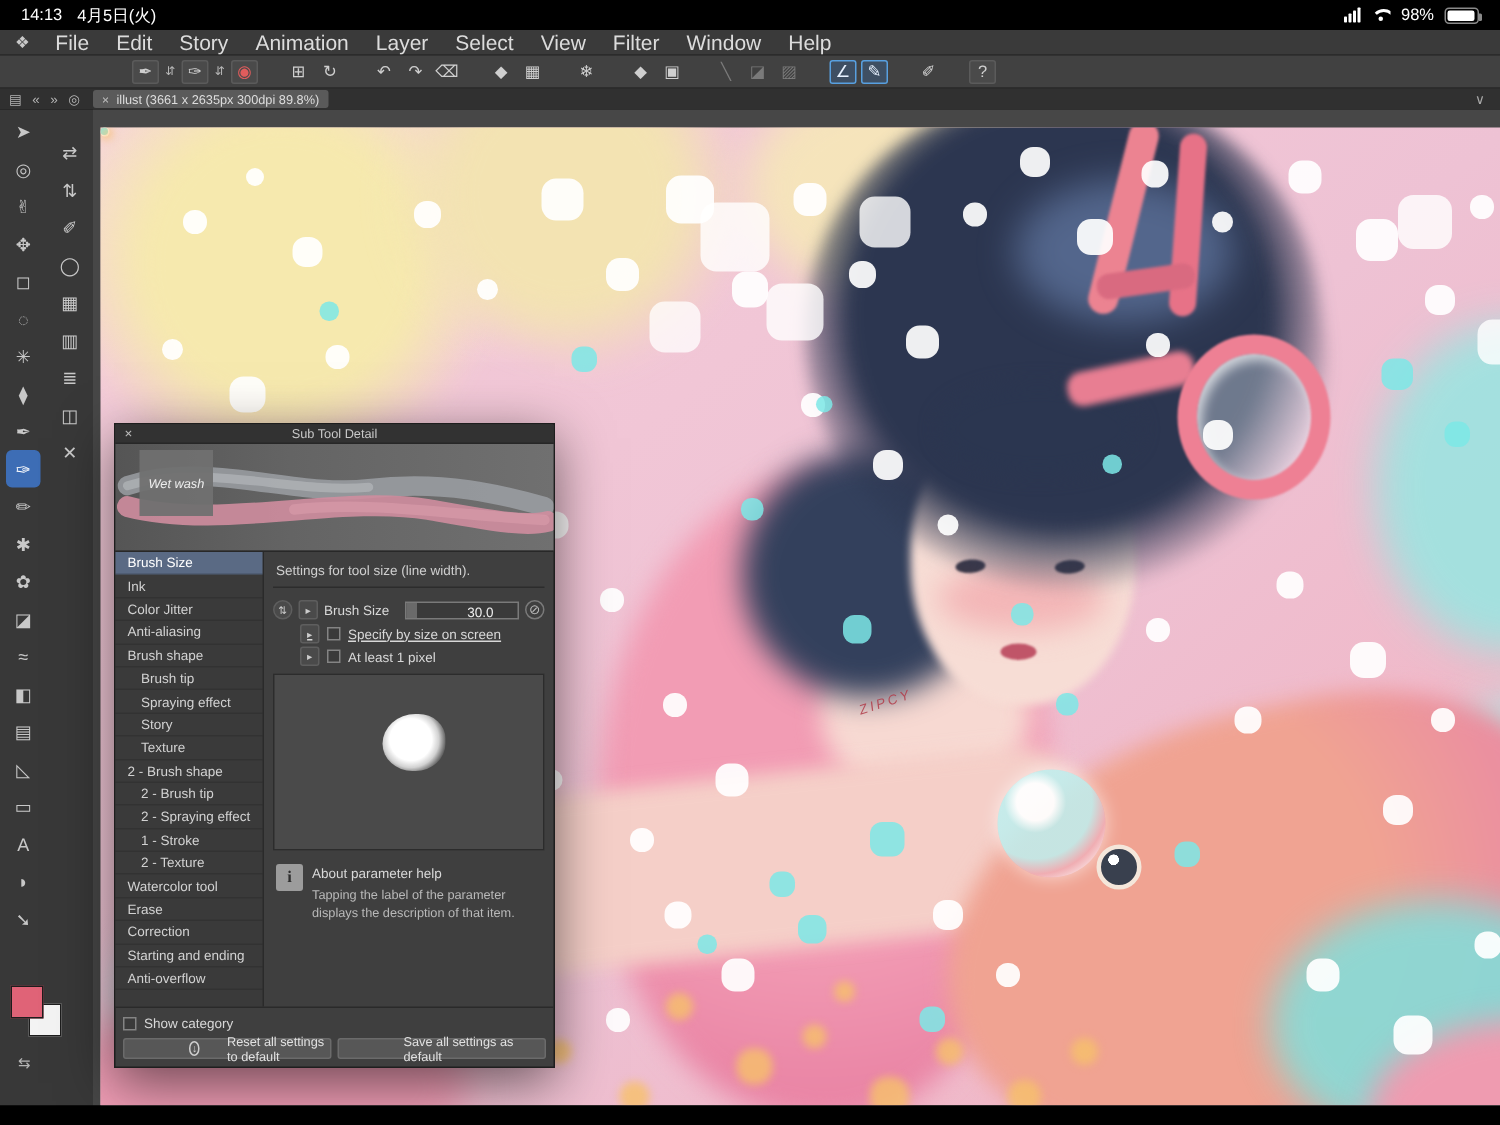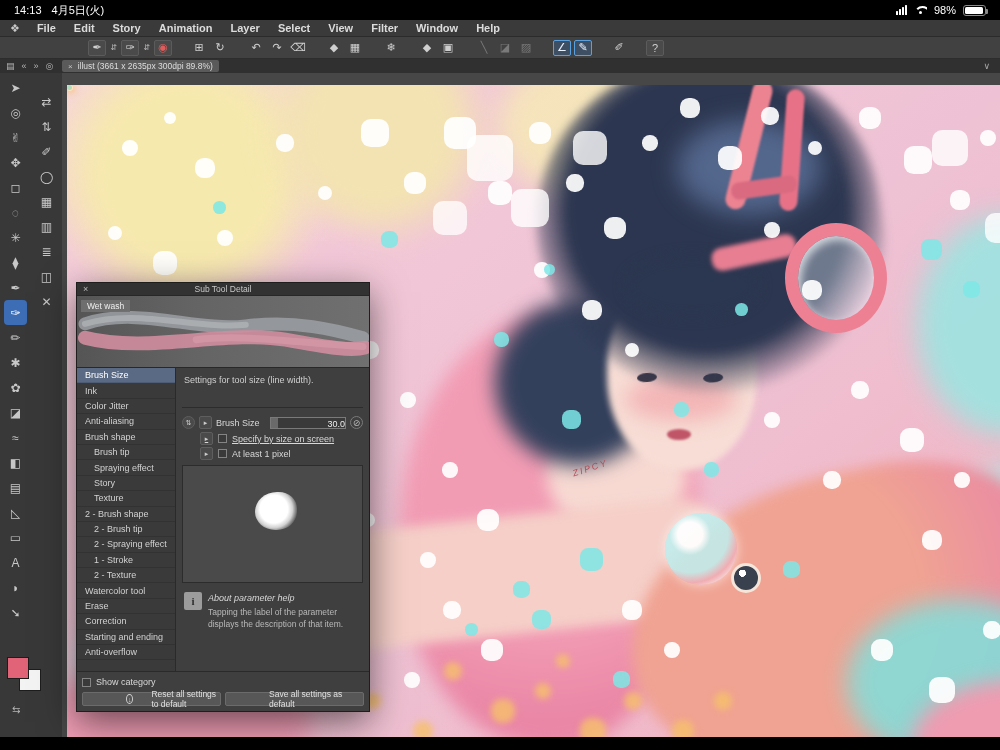--- a/index.html
+++ b/index.html
@@ -26,21 +26,21 @@
   .batt{ width:23px; height:11px; border:1px solid #8a8a8a; border-radius:3px; position:relative; }
   .batt::before{ content:""; position:absolute; left:1px; top:1px; bottom:1px; width:18px;
     background:#fff; border-radius:1.5px; }
   .batt::after{ content:""; position:absolute; right:-3px; top:3px; width:2px; height:5px;
     background:#8a8a8a; border-radius:0 1px 1px 0; }
 
   
   .menubar{ height:17px; background:#3a3a3a; border-bottom:1px solid #2b2b2b;
     display:flex; align-items:center; padding-left:10px; }
   .logo{ color:#c9c9c9; font-size:11px; margin-right:8px; }
-  .menu-item{ color:#dcdcdc; font-size:11px; padding:0 9px; cursor:default;font-weight:bold; }
+  .menu-item{ color:#dcdcdc; font-size:14px; padding:0 9px; cursor:default; }
 
   
   .toolbar{ height:22px; background:#414141; border-bottom:1px solid #2d2d2d;
     display:flex; align-items:center; padding-left:88px; gap:3px; }
   .ticon{ min-width:18px; height:16px; display:flex; align-items:center; justify-content:center;
     color:#cfcfcf; font-size:11px; border-radius:2px; }
   .ticon.boxed{ border:1px solid #5b5b5b; background:#4a4a4a; }
   .ticon.red{ color:#e05c5c; }
   .ticon.small{ min-width:9px; font-size:8px; color:#b8b8b8; }
   .ticon.disabled{ color:#7a7a7a; }
@@ -170,54 +170,54 @@
 
   
   .dialog{ position:absolute; left:76px; top:282px; width:294px; height:430px; z-index:6;
     background:#3f3f3f; border:1px solid #1e1e1e; box-shadow:0 10px 34px rgba(0,0,0,.55);
     display:flex; flex-direction:column; font-size:9px; color:#d8d8d8; }
   .dlg-title{ height:13px; background:#323232; border-bottom:1px solid #272727; position:relative;
     display:flex; align-items:center; justify-content:center; font-size:8.5px; color:#c8c8c8; }
   .dlg-close{ position:absolute; left:6px; top:1px; font-size:9px; color:#bbb; }
   .dlg-preview{ height:72px; position:relative; border-bottom:1px solid #282828;
     background:linear-gradient(90deg,#555 0%,#646464 40%,#707070 100%); }
-  .brush-chip{ position:absolute; left:4px; top:4px; background:rgba(112,112,112,.95);
-    padding:1px 6px; font-size:8.5px; color:#eee; z-index:2; }
+  .brush-chip{ position:absolute; left:16px; top:4px; background:rgba(112,112,112,.95);
+    padding:17px 6px; font-size:8.5px; color:#eee; z-index:2;font-style:italic; }
   .dlg-preview svg{ position:absolute; inset:0; }
   .dlg-body{ flex:1; display:flex; min-height:0; }
   .cat-list{ width:99px; background:#3a3a3a; border-right:1px solid #2a2a2a; }
   .cat{ height:15.4px; display:flex; align-items:center; padding-left:8px; color:#d2d2d2;
     border-bottom:1px solid rgba(0,0,0,.12); }
   .cat.indent{ padding-left:17px; }
   .cat.selected{ background:#5a6a84; color:#fff; }
   .content{ flex:1; display:flex; flex-direction:column; padding:5px 6px 0 6px; min-width:0; }
-  .desc{ color:#cfcfcf; margin:2px 0 22px 2px; }
+  .desc{ color:#cfcfcf; margin:2px 0 6px 2px; }
   .hr{ height:1px; background:#2c2c2c; margin-bottom:6px; }
   .param-row{ display:flex; align-items:center; gap:4px; height:17px; }
   .mini-btn{ width:13px; height:13px; border:1px solid #5e5e5e; background:#4a4a4a; color:#ccc;
     display:flex; align-items:center; justify-content:center; font-size:7px; border-radius:2px; flex:none; }
   .mini-btn.round{ border-radius:50%; }
   .mini-sp{ width:13px; flex:none; }
   .param-label{ width:50px; flex:none; }
   .slider{ flex:1; height:12px; border:1px solid #7a7a7a; background:#3a3a3a; position:relative; }
   .slider .fill{ position:absolute; left:0; top:0; bottom:0; width:9%; background:#6a6a6a; }
-  .slider .val{ position:absolute; right:0; top:1px; color:#eee; }
+  .slider .val{ position:absolute; right:16px; top:1px; color:#eee; }
   .slash-btn{ width:13px; height:13px; flex:none; border:1px solid #7a7a7a; border-radius:50%;
     color:#bbb; display:flex; align-items:center; justify-content:center; font-size:9px; }
   .check-row{ display:flex; align-items:center; gap:5px; height:15px; padding-left:17px; }
   .checkbox{ width:9px; height:9px; border:1px solid #848484; background:#3a3a3a; flex:none; }
   .tip-preview{ height:118px; background:#4a4a4a; border:1px solid #2c2c2c; margin-top:4px; position:relative; }
   .blob{ position:absolute; left:72px; top:26px; width:42px; height:38px; border-radius:55% 45% 50% 50%;
     background:radial-gradient(circle at 45% 45%, #fff 0 45%, rgba(255,255,255,.75) 60%, rgba(255,255,255,0) 78%);
     filter:blur(.5px); }
   .info-box{ margin-top:7px; display:flex; gap:6px; padding:2px; }
   .info-icon{ width:18px; height:18px; background:#9c9c9c; color:#2e2e2e; border-radius:2px; flex:none;
     display:flex; align-items:center; justify-content:center; font-weight:bold; font-size:11px;
     font-family:"Liberation Serif","DejaVu Serif",serif; }
-  .info-title{ margin:1px 0 4px 0;font-style:italic; }
+  .info-title{ margin:1px 0 4px 0; }
   .info-text{ color:#b9b9b9; font-size:8.5px; line-height:1.4; }
   .dlg-footer{ border-top:1px solid #2a2a2a; padding:3px 5px 5px 5px; }
   .showcat-row{ display:flex; align-items:center; gap:5px; height:14px; margin-bottom:3px; }
   .btn-row{ display:flex; gap:4px; }
   .dlg-btn{ flex:1; height:14px; background:#575757; border:1px solid #6b6b6b; border-radius:2px;
     display:flex; align-items:center; justify-content:center; gap:18px; font-size:8.5px; color:#e2e2e2;padding-left:43px; }
   .reset-glyph{ width:10px; height:10px; border:1px solid #cfcfcf; border-radius:50%; font-size:7px;
     display:flex; align-items:center; justify-content:center; color:#cfcfcf; }
 
   .bottombar{ position:absolute; left:0; right:0; bottom:0; height:13px; background:#000; }

